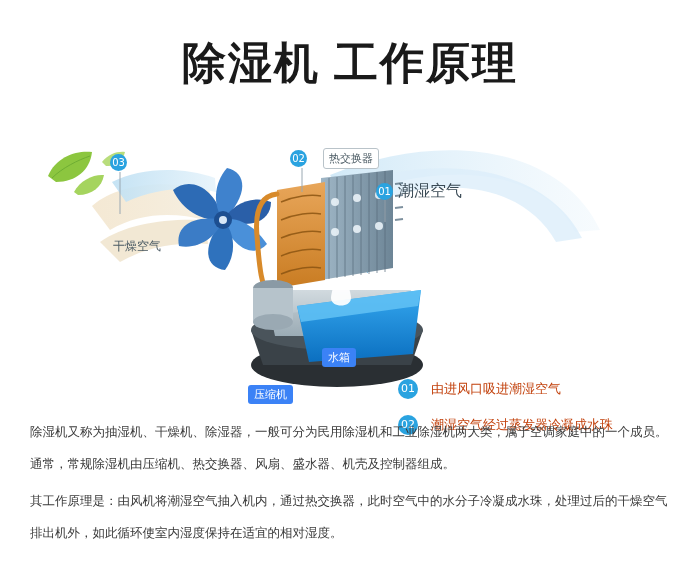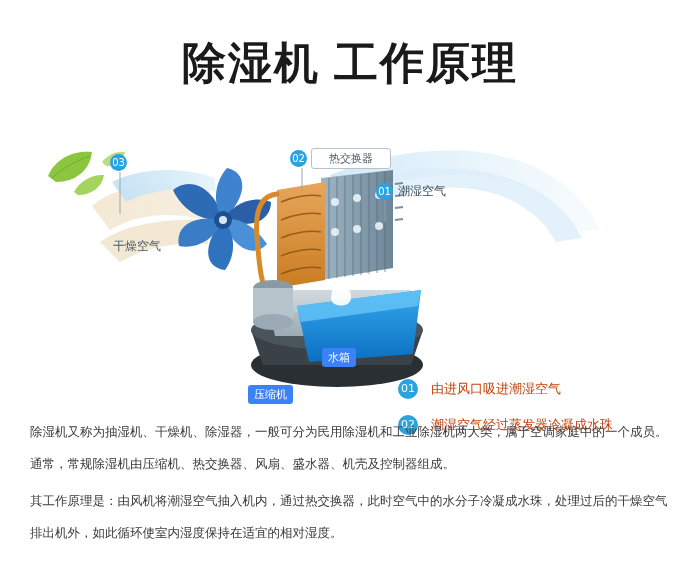--- a/index.html
+++ b/index.html
@@ -42,31 +42,31 @@
   .badge-sm{
     display:inline-block;
     width:17px;height:17px;line-height:17px;
     border-radius:50%;
     background:#2aa3e0;color:#fff;
     font-size:10px;text-align:center;
     vertical-align:middle;
   }
   .pin{position:absolute;white-space:nowrap;}
   .pin .txt{
-    font-size:12px;color:#3a4a55;margin-left:5px;vertical-align:middle;
+    font-size:16px;color:#3a4a55;margin-left:5px;vertical-align:middle;
   }
   .boxlabel{
     display:inline-block;
     border:1px solid #b9c3c9;
     background:#fff;
     border-radius:3px;
     font-size:11px;color:#4a5a63;
-    padding:2px 17px;
+    padding:2px 5px;
     vertical-align:middle;
-    margin-left:4px;
+    margin-left:16px;
   }
   .tag-inbody{
     position:absolute;
     background:#3b82f6;color:#fff;
     font-size:11px;border-radius:3px;
     padding:2px 6px;white-space:nowrap;
   }
 
   
   .legend{position:absolute;left:398px;top:258px;}

